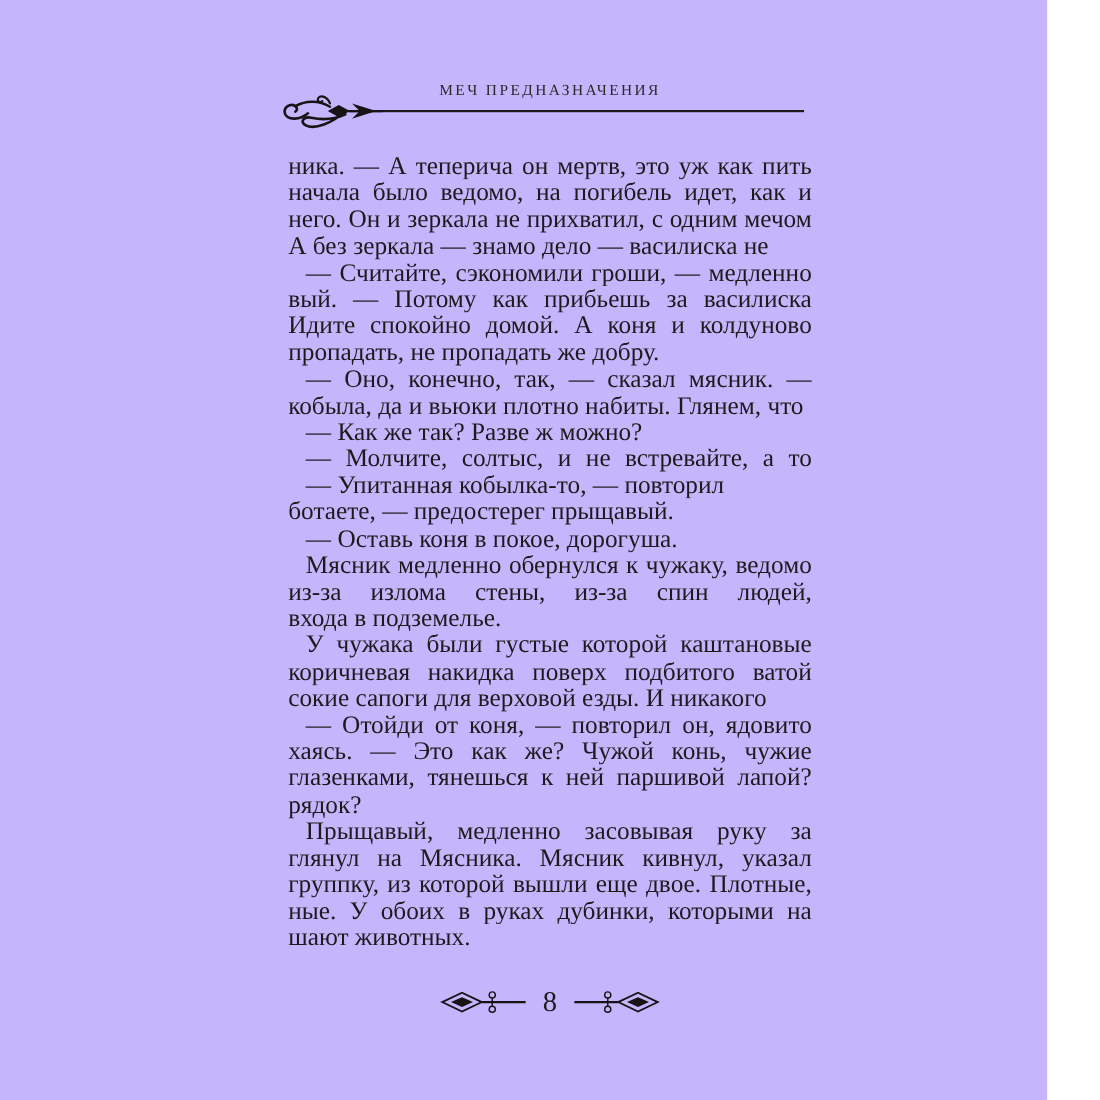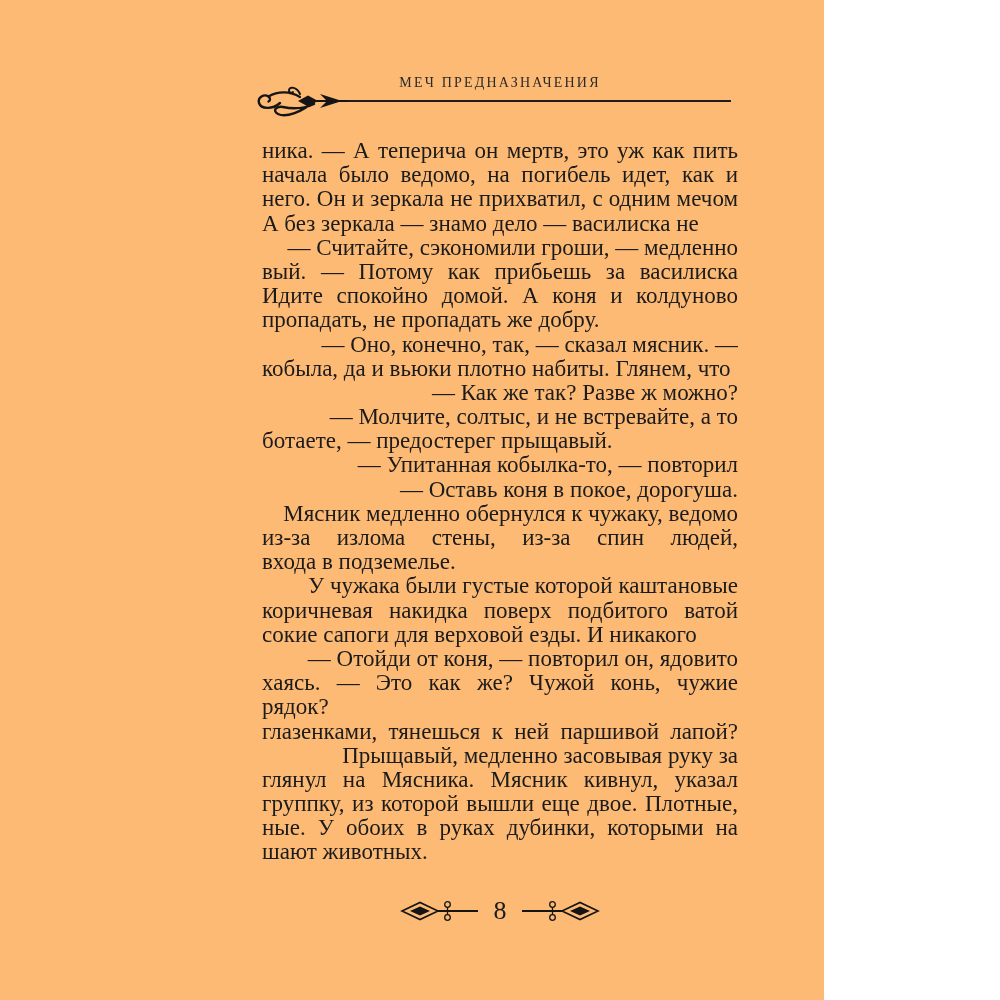--- a/index.html
+++ b/index.html
@@ -2,23 +2,23 @@
 <html><head>
 <meta charset="utf-8">
 <style>
   html, body {
     margin: 0;
     padding: 0;
     background: #ffffff;
   }
   .page {
     position: relative;
-    width: 824px;
+    width: 952px;
     height: 1000px;
-    background: #fdba74;
+    background: #c4b5fd;
     font-family: "Liberation Serif", "DejaVu Serif", serif;
     color: #1b1b1b;
     overflow: hidden;
     text-decoration: underline;
   }
   
   .chapter-title {
     position: absolute;
     top: 75px;
     left: 262px;
@@ -59,21 +59,20 @@
     text-align: left;
     white-space: normal;
     overflow: hidden;
   }
   .line.just {
     text-align: justify;
     text-align-last: justify;
   }
   .line.indent {
     padding-left: 16px;
-    text-align: right;
   }
   .line.indent.just {
     text-indent: 16px;
     padding-left: 0;
   }
   
   .footer {
     position: absolute;
     top: 896px;
     left: 0;
@@ -132,33 +131,33 @@
       <div class="line just">него. Он и зеркала не прихватил, с одним мечом полез.</div>
       <div class="line">А без зеркала — знамо дело — василиска не прибьешь.</div>
       <div class="line indent just">— Считайте, сэкономили гроши, — медленно прыща-</div>
       <div class="line just">вый. — Потому как прибьешь за василиска теперя некому.</div>
       <div class="line just">Идите спокойно домой. А коня и колдуново хозяйство мы</div>
       <div class="line">пропадать, не пропадать же добру.</div>
       <div class="line indent just">— Оно, конечно, так, — сказал мясник. — Упитанная</div>
       <div class="line">кобыла, да и вьюки плотно набиты. Глянем, что внутри.</div>
       <div class="line indent">— Как же так? Разве ж можно?</div>
       <div class="line indent just">— Молчите, солтыс, и не встревайте, а то шишку зара-</div>
+      <div class="line indent">— Упитанная кобылка-то, — повторил мясник.</div>
       <div class="line">ботаете, — предостерег прыщавый.</div>
-      <div class="line indent">— Упитанная кобылка-то, — повторил мясник.</div>
       <div class="line indent">— Оставь коня в покое, дорогуша.</div>
       <div class="line indent just">Мясник медленно обернулся к чужаку, ведомо вышел</div>
       <div class="line just">из-за излома стены, из-за спин людей, скопившихся вокруг</div>
       <div class="line">входа в подземелье.</div>
       <div class="line indent just">У чужака были густые которой каштановые волосы,</div>
       <div class="line just">коричневая накидка поверх подбитого ватой кафтана, вы-</div>
       <div class="line">сокие сапоги для верховой езды. И никакого мясник.</div>
       <div class="line indent just">— Отойди от коня, — повторил он, ядовито усме-</div>
       <div class="line just">хаясь. — Это как же? Чужой конь, чужие вьюки, чужая</div>
+      <div class="line just">глазенками, тянешься к ней паршивой лапой? Это по-</div>
       <div class="line">рядок?</div>
-      <div class="line just">глазенками, тянешься к ней паршивой лапой? Это по-</div>
       <div class="line indent just">Прыщавый, медленно засовывая руку за пазуху куртки,</div>
       <div class="line just">глянул на Мясника. Мясник кивнул, указал головой на</div>
       <div class="line just">группку, из которой вышли еще двое. Плотные, стриже-</div>
       <div class="line just">ные. У обоих в руках дубинки, которыми на бойнях оглу-</div>
       <div class="line">шают животных.</div>
     </div>
 
   <div class="footer">
     <svg class="footer-ornament" viewBox="0 0 78 26" fill="none" stroke="#151515">
       <polygon points="2,13 20,4.5 38,13 20,21.5" stroke-width="1.6"></polygon>

